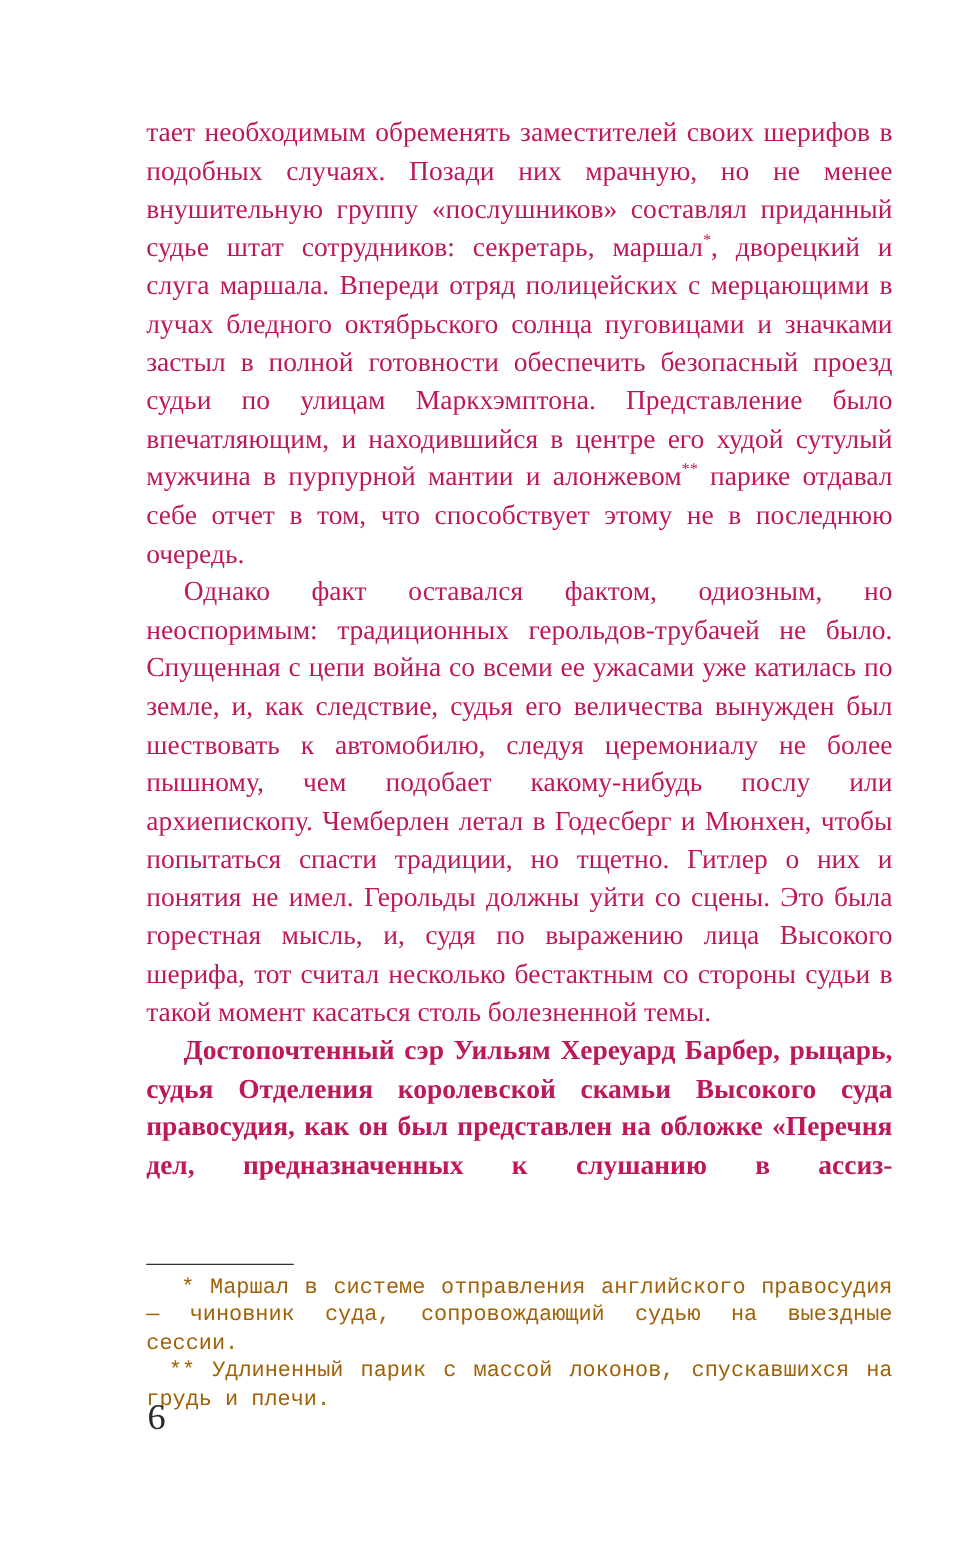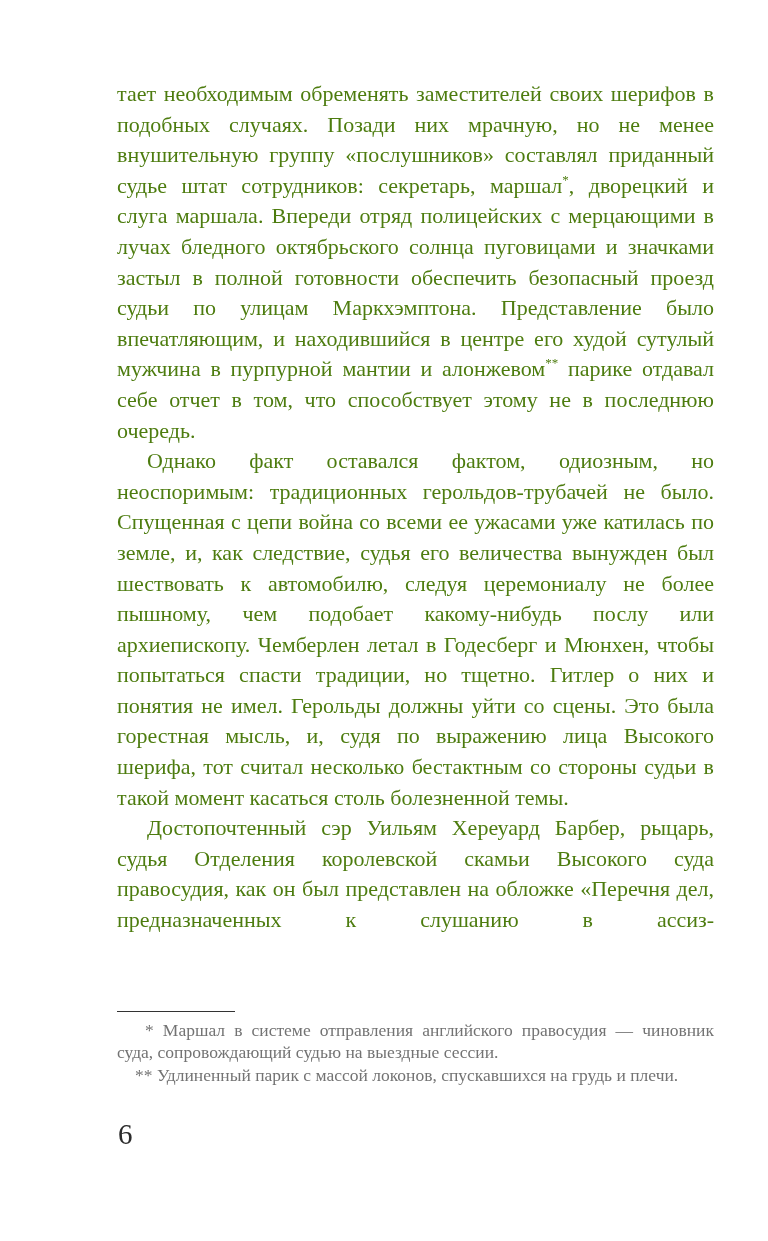--- a/index.html
+++ b/index.html
@@ -1,23 +1,23 @@
 <!DOCTYPE html>
 <html><head>
 <meta charset="utf-8">
 <style>
   html, body { margin: 0; padding: 0; background: #ffffff; }
   body { width: 768px; height: 1241px; position: relative; overflow: hidden; }
-  .page { position: absolute; left: 117px; top: 79px; width: 597px; color: #4d7c0f; font-family: "Liberation Serif", "DejaVu Serif", serif; }
+  .page { position: absolute; left: 117px; top: 91px; width: 597px; color: #be185d; font-family: "Liberation Serif", "DejaVu Serif", serif; }
   .body-text p { margin: 0; font-size: 22px; line-height: 30.6px; text-align: justify; text-align-last: left; hyphens: manual; }
   .body-text p.indent { text-indent: 30px; }
-  .body-text p.cont-last { text-align-last: justify; }
+  .body-text p.cont-last { text-align-last: justify; font-weight: bold; }
   sup { font-size: 13px; line-height: 0; vertical-align: 9px; }
   .rule { position: absolute; left: 117px; top: 1011px; width: 118px; height: 0; border-top: 1.2px solid #333; }
-  .notes { position: absolute; left: 117px; top: 1019px; width: 597px; color: #737373; font-family: Liberation Serif, serif; }
+  .notes { position: absolute; left: 117px; top: 1019px; width: 597px; color: #a16207; font-family: Liberation Mono, monospace; }
   .notes p { margin: 0; font-size: 17.5px; line-height: 22.4px; text-align: justify; text-align-last: left; }
   .notes p.note1 { text-indent: 28px; }
   .notes p.note2 { text-indent: 18px; }
   .page-number { position: absolute; left: 118px; top: 1118px; font-family: "Liberation Serif", "DejaVu Serif", serif; font-size: 29px; color: #2a2a2a; }
 </style>
 </head>
 <body>
 
 <div class="page body-text">
   <p><span>тает необходимым обременять заместителей своих шерифов в подобных случаях. Позади них мрачную, но не менее внушительную группу «послушников» составлял приданный судье штат сотрудников: секретарь, маршал</span><sup>*</sup><span>, дворецкий и слуга маршала. Впереди отряд полицейских с мерцающими в лучах бледного октябрьского солнца пуговицами и значками застыл в полной готовности обеспечить безопасный проезд судьи по улицам Маркхэмптона. Представление было впечатляющим, и находившийся в центре его худой сутулый мужчина в пурпурной мантии и алонжевом</span><sup>**</sup><span> парике отдавал себе отчет в том, что способствует этому не в последнюю очередь.</span></p>

